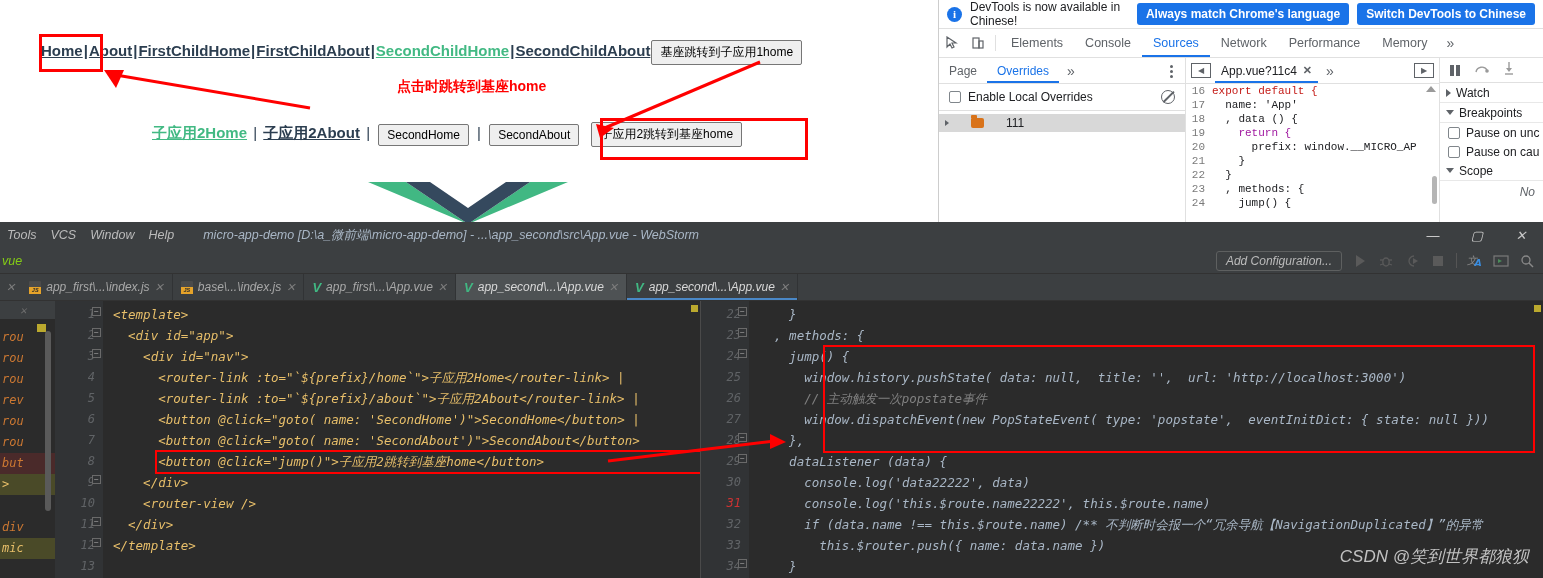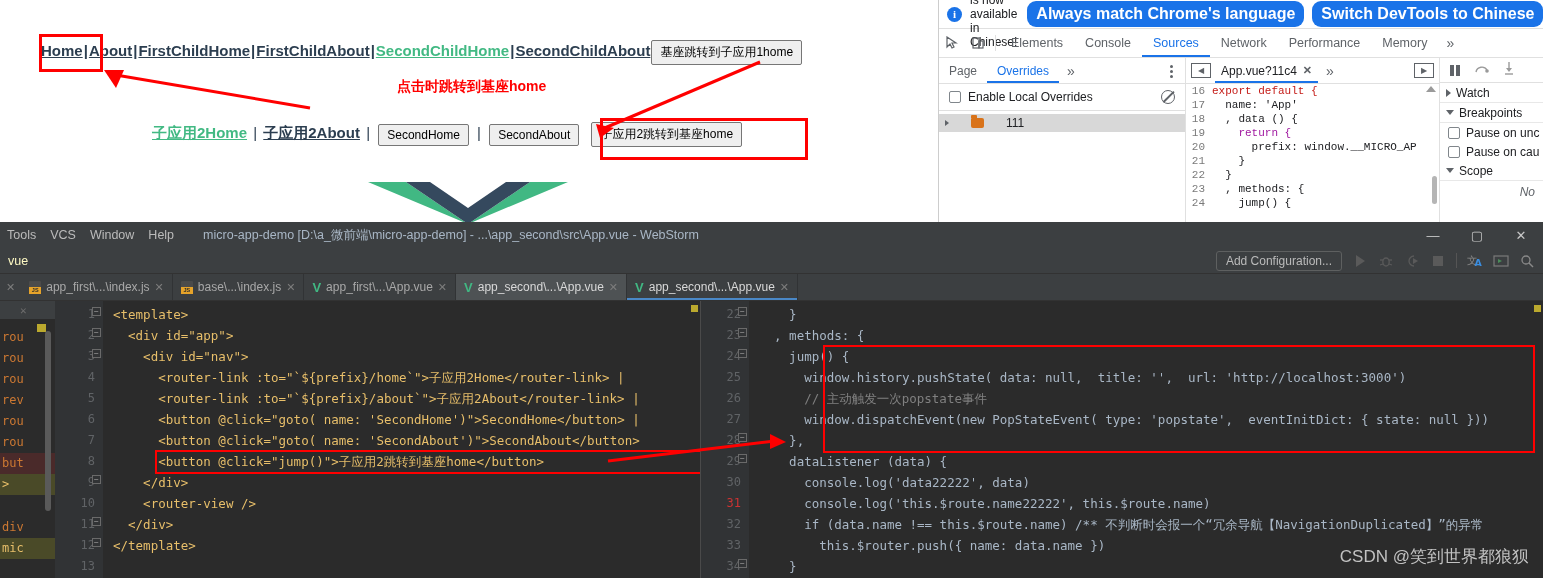--- a/index.html
+++ b/index.html
@@ -58,22 +58,22 @@
     height:29px; display:flex; align-items:center; gap:8px;
     padding:0 8px; background:#fff; border-bottom:1px solid #e0e0e0;
   }
   .info-dot{
     width:15px; height:15px; border-radius:50%; background:#1a73e8; color:#fff;
     font-size:11px; font-weight:bold; display:flex; align-items:center;
     justify-content:center; flex:0 0 auto; font-family:"Liberation Serif", serif;
   }
   #dt-banner .msg{ color:#202124; font-size:12px; }
   .blue-btn{
-    background:#1a73e8; color:#fff; border:none; border-radius:9px;
-    padding:4px 9px; font-size:16px; font-weight:bold;
+    background:#1a73e8; color:#fff; border:none; border-radius:3px;
+    padding:4px 9px; font-size:12px; font-weight:bold;
     font-family:"Liberation Sans", sans-serif; cursor:pointer; white-space:nowrap;
   }
   #dt-tabbar{
     height:29px; display:flex; align-items:stretch; border-bottom:1px solid #e0e0e0;
     background:#fff;
   }
   .dt-iconbtn{
     width:26px; display:flex; align-items:center; justify-content:center;
     color:#5f6368;
   }
@@ -146,29 +146,29 @@
         border-bottom:1px solid #e8e8e8; font-size:12px; color:#202124;}
   .tri-r{ width:0;height:0;border-left:5px solid #5f6368;border-top:4px solid transparent;border-bottom:4px solid transparent;}
   .tri-d{ width:0;height:0;border-top:5px solid #5f6368;border-left:4px solid transparent;border-right:4px solid transparent;}
   .cbrow{ height:19px; display:flex; align-items:center; gap:6px; padding-left:8px; font-size:12px;}
   .scope-note{ padding:4px 8px; text-align:right; color:#5f6368; font-style:italic; font-size:12px;}
 
   
   #ide{
     position:absolute; left:0; top:222px; width:1543px; height:356px;
     background:#3c3f41; color:#bbbbbb;
-    font-family:"Liberation Sans", sans-serif; font-size:12px; overflow:hidden;
+    font-family:"Liberation Sans", sans-serif; font-size:12px; overflow:hidden;font-style:italic;
   }
   #ide-titlebar{ height:26px; display:flex; align-items:center; background:#3c3f41; }
   .menu-item{ padding:0 7px; color:#bbbbbb; font-size:12.5px; white-space:nowrap;}
   #ide-title-text{ margin-left:22px; color:#a9b7c6; font-size:12.5px; white-space:nowrap;}
   #win-ctrls{ margin-left:auto; display:flex; align-items:center; gap:0; }
   .wc{ width:44px; height:26px; display:flex; align-items:center; justify-content:center; color:#c8c8c8; font-size:13px;}
   #ide-breadcrumbbar{ height:26px; display:flex; align-items:center; background:#3c3f41; border-bottom:1px solid #323232; }
-  #ide-breadcrumb{ padding-left:8px; color:#fef9c3; font-size:12.5px;}
+  #ide-breadcrumb{ padding-left:2px; color:#84cc16; font-size:12.5px;}
   #addcfg{
     margin-left:auto; display:flex; align-items:center; gap:10px; padding-right:8px;
   }
   .cfgbtn{
     border:1px solid #5e6060; border-radius:3px; padding:2px 9px; color:#bbbbbb; font-size:12px;
     background:#3c3f41; white-space:nowrap;
   }
   .runicon{ width:16px;height:16px; display:flex; align-items:center; justify-content:center; color:#6e6e6e;}
   .play{ width:0;height:0;border-left:9px solid #5a5a5a;border-top:6px solid transparent;border-bottom:6px solid transparent;}
   .stopsq{ width:10px;height:10px;background:#5a5a5a;}

